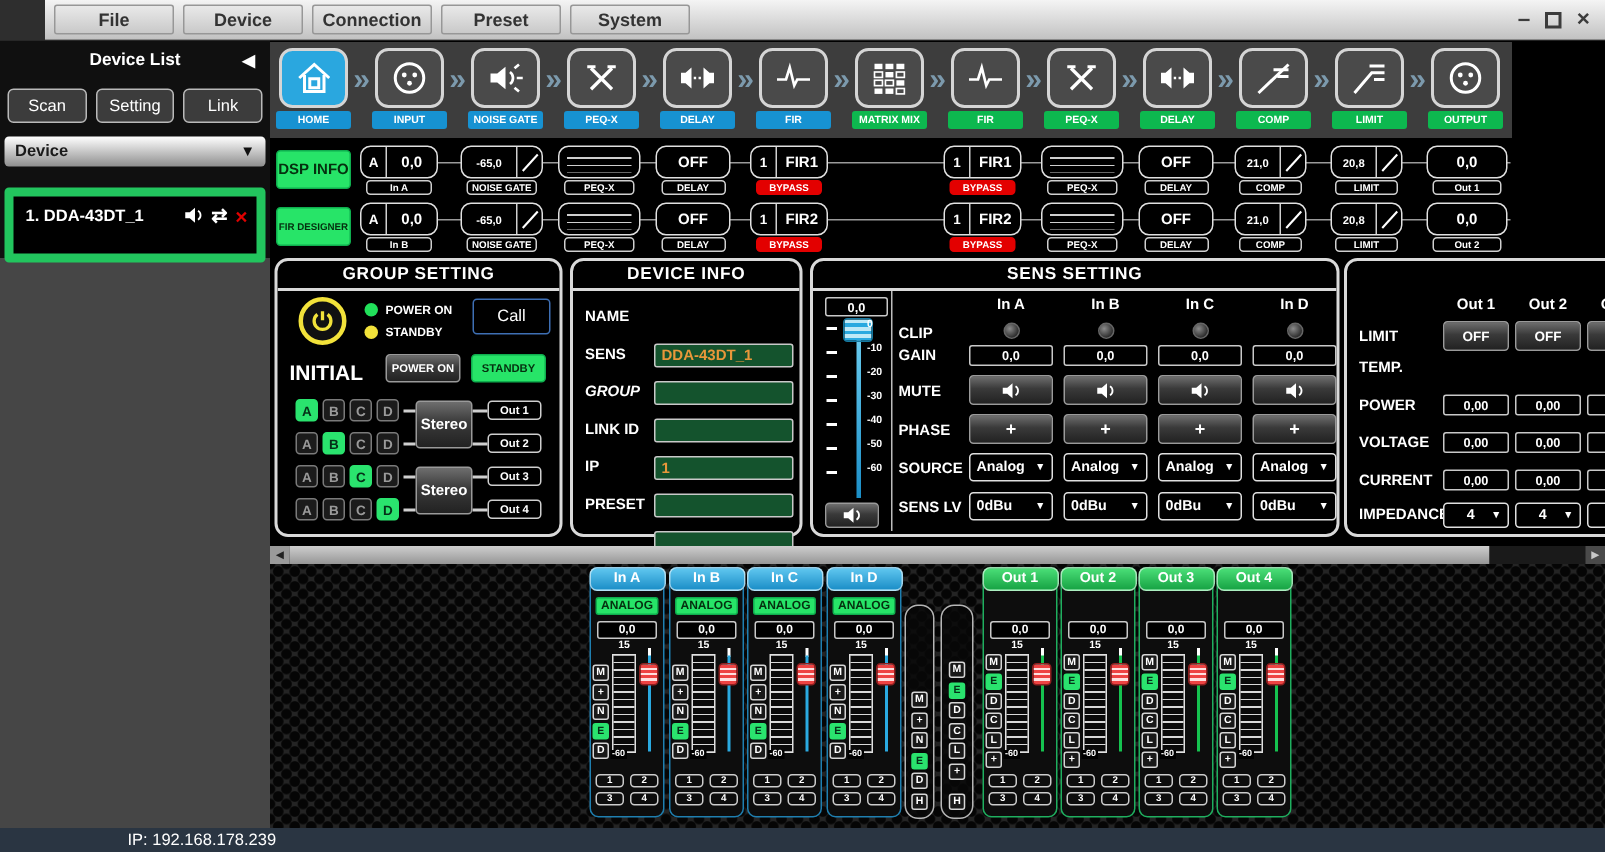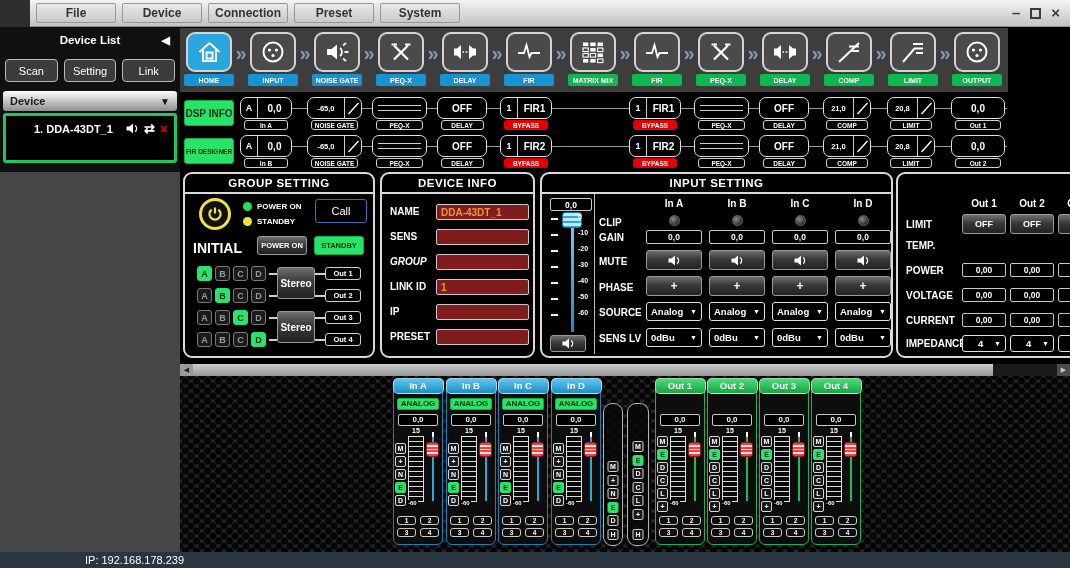--- a/index.html
+++ b/index.html
@@ -25,21 +25,21 @@
   .dl-header { position:relative; height:26px; display:flex; align-items:center; justify-content:center;
     color:#fff; font-size:11.5px; font-weight:bold; }
   .dl-collapse { position:absolute; right:10px; color:#fff; font-size:11px; }
   .side-btns { display:flex; gap:6px; padding:6px 5px 0 5px; }
   .side-btn { flex:1; height:23px; background:#3c3c3c; border:1px solid #b9b9b9; border-radius:4px;
     color:#fff; font-size:11px; display:flex; align-items:center; justify-content:center; }
   .dev-drop { margin:9px 3px 0 3px; height:20px; background:linear-gradient(180deg,#ffffff,#8e8e8e);
     border-radius:3px; display:flex; align-items:center; justify-content:space-between; padding:0 7px;
     color:#1a1a1a; font-size:11px; font-weight:bold; }
   .dev-drop .arr { font-size:10px; color:#111; }
-  .dev-box { margin:2px 3px 0 3px; height:50px; background:#000; border:3px solid #22c55e; border-radius:3px;padding-left:20px; }
+  .dev-box { margin:14px 3px 0 3px; height:50px; background:#000; border:6px solid #22c55e; border-radius:3px; }
   .dev-row { display:flex; align-items:center; padding:5px 6px 0 8px; color:#fff; font-size:11px; font-weight:bold; }
   .dev-row .grow { flex:1; }
   .dev-ic { margin-left:5px; display:flex; align-items:center; }
   .dev-x { color:#e00000; font-size:14px; font-weight:bold; line-height:12px; }
   .swap { color:#fff; font-size:13px; font-weight:bold; }
 
   
   .statusbar { position:absolute; left:0; top:552px; width:1070px; height:16px; background:#2a3542;
     color:#fff; font-size:11px; display:flex; align-items:center; padding-left:85px; }
 
@@ -79,22 +79,22 @@
     display:flex; align-items:center; justify-content:center; white-space:nowrap; }
   .blk-label.bypass { background:#e30000; border-color:#e30000; }
   .peq-lines { width:80%; height:14px; background:repeating-linear-gradient(180deg,transparent 0 4px,#cfcfcf 4px 5px); }
 
   
   .panel { position:absolute; top:145px; height:186px; border:2px solid #d9d9d9; border-radius:9px; background:#000; }
   .panel-title { height:20px; border-bottom:2px solid #d9d9d9; display:flex; align-items:center; justify-content:center;
     color:#fff; font-size:11.5px; font-weight:bold; letter-spacing:.5px; border-radius:7px 7px 0 0; }
   .abs { position:absolute; }
   .lbl { color:#fff; font-weight:bold; font-size:10px; white-space:nowrap; }
-  .fieldbox { border:1px solid #c9c9c9; background:#7f1d1d; color:#e8973a; font-size:10px; font-weight:bold;
-    display:flex; align-items:center; padding-left:4px; border-radius:2px; }
+  .fieldbox { border:1px solid #c9c9c9; background:#14532d; color:#e8973a; font-size:10px; font-weight:bold;
+    display:flex; align-items:center; padding-left:4px; border-radius:2px;margin-top:25px; }
   .btn3d { background:linear-gradient(180deg,#6e6e6e,#3a3a3a 45%,#222); border:1px solid #9a9a9a;
     border-radius:3px; color:#fff; display:flex; align-items:center; justify-content:center; font-weight:bold; }
   .greenbtn { background:#27e468; border:1px solid #0fae4e; border-radius:3px; color:#05300f;
     display:flex; align-items:center; justify-content:center; font-weight:bold; }
   .dot { width:9px; height:9px; border-radius:50%; }
   .sq { position:absolute; width:15px; height:15px; border:1px solid #7a7a7a; border-radius:3px;
     background:#1b1b1b; color:#9a9a9a; font-size:9px; font-weight:bold;
     display:flex; align-items:center; justify-content:center; }
   .sq.on { background:#2ae36e; border-color:#2ae36e; color:#053018; }
   .conn { position:absolute; height:2px; background:#cfcfcf; }
@@ -605,21 +605,21 @@
           <div class="abs lbl" style="left: 8px; top: 107px;">LINK ID</div>
           <div class="abs fieldbox" style="left: 54px; top: 105px; width: 93px; height: 16px;">1</div>
           <div class="abs lbl" style="left: 8px; top: 132px;">IP</div>
           <div class="abs fieldbox" style="left: 54px; top: 130px; width: 93px; height: 16px;"></div>
           <div class="abs lbl" style="left: 8px; top: 157px;">PRESET</div>
           <div class="abs fieldbox" style="left: 54px; top: 155px; width: 93px; height: 16px;"></div>
         </div>
     </div>
 
     <div class="panel" id="is-panel" style="left:360px;width:353px;">
-      <div class="panel-title">INPUT SETTING</div>
+      <div class="panel-title">SENS SETTING</div>
       <div class="abs vbox" style="left:8px;top:24px;width:42px;height:13px;">0,0</div>
       <div class="ml-track abs" style="left:29px;top:42px;height:116px;"></div>
       <div class="ml-fader-handle abs" style="left:20px;top:38px;"></div>
       <div id="is-scale">
           <div class="scale-num" style="left: 36px; top: 39px;">0</div>
           <div class="tick" style="left: 9px; top: 44px;"></div>
           <div class="scale-num" style="left: 36px; top: 55px;">-10</div>
           <div class="tick" style="left: 9px; top: 60px;"></div>
           <div class="scale-num" style="left: 36px; top: 71px;">-20</div>
           <div class="tick" style="left: 9px; top: 76px;"></div>

